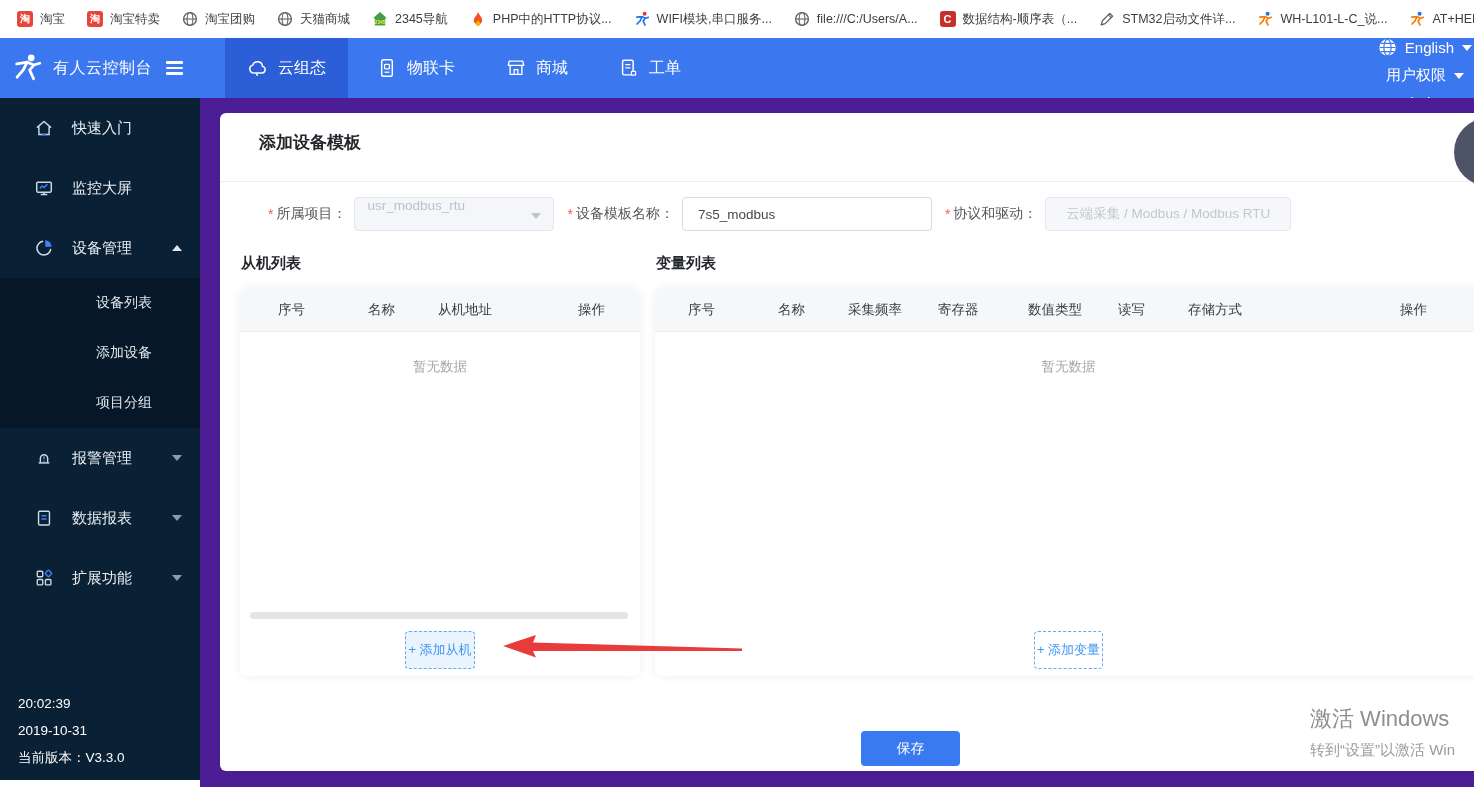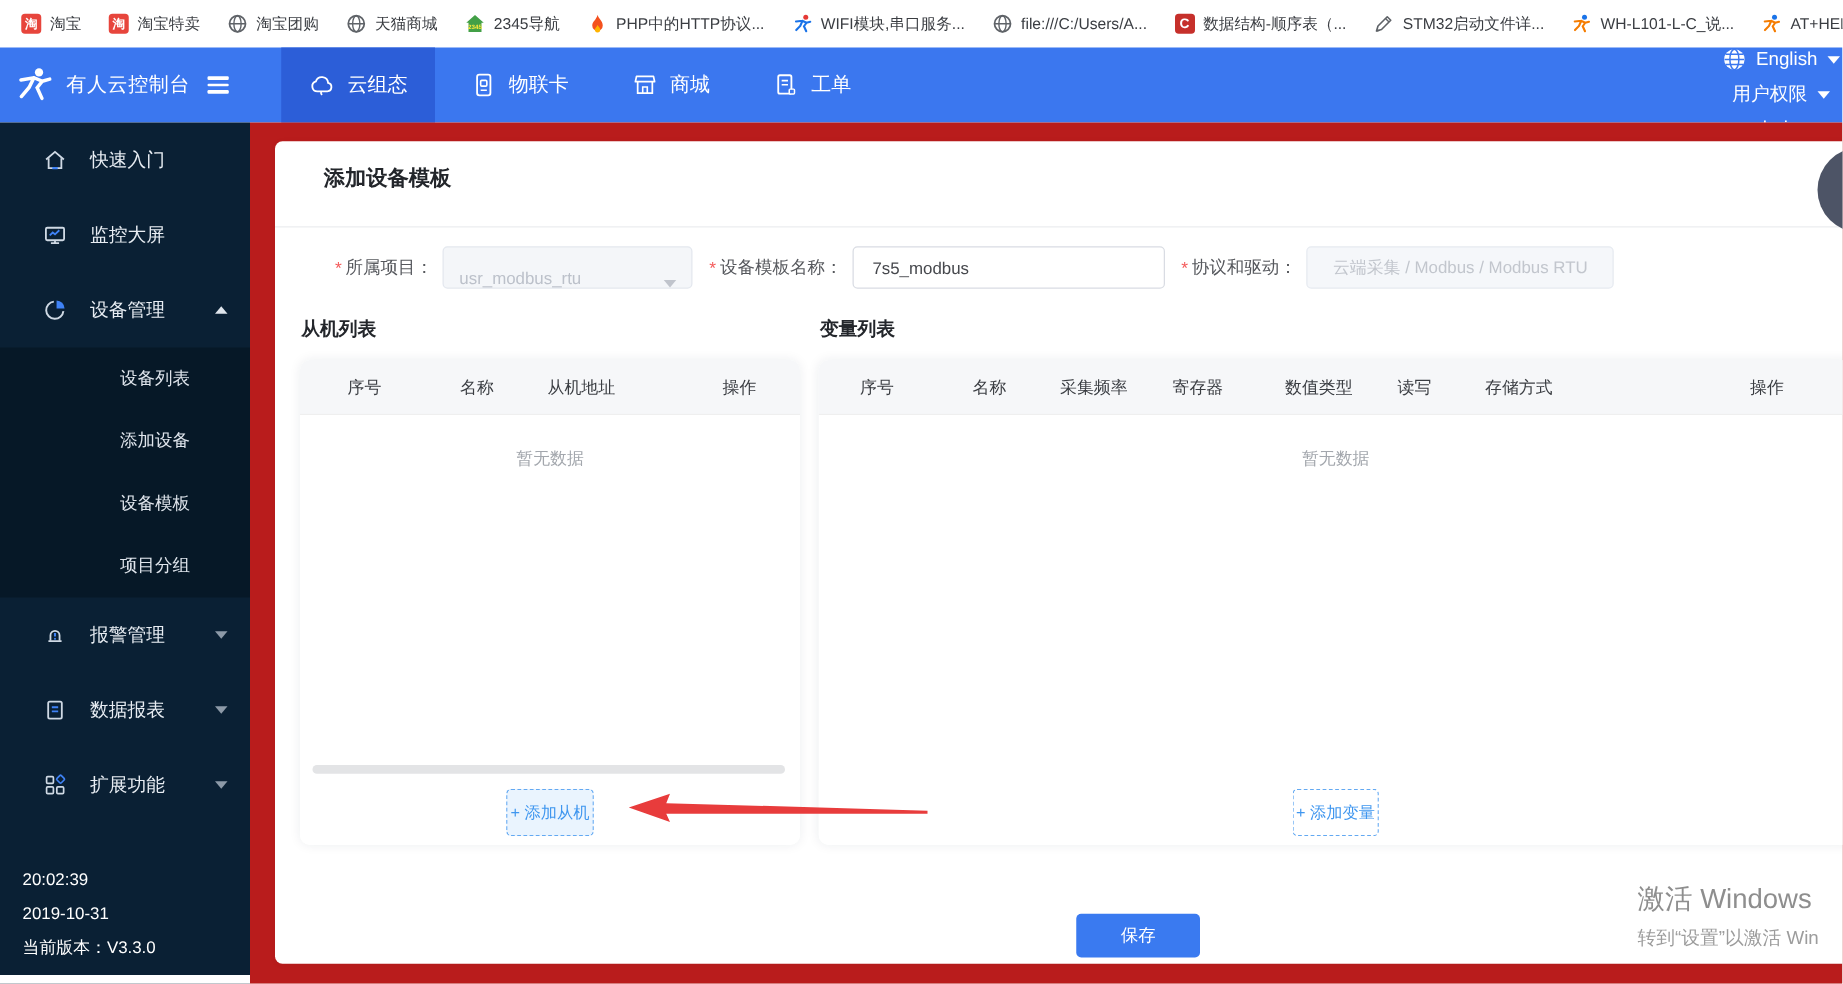--- a/index.html
+++ b/index.html
@@ -31,28 +31,28 @@
   .sidebar{position:absolute;left:0;top:98px;width:200px;bottom:0;background:#0a2034;color:#e8edf3;}
   .side-item{height:60px;display:flex;align-items:center;gap:18px;padding:0 18px 0 34px;font-size:15px;cursor:pointer;}
   .side-item .s-ic{width:20px;height:20px;flex:0 0 20px;}
   .tri-up{width:0;height:0;border-left:5px solid transparent;border-right:5px solid transparent;border-bottom:6px solid #dfe5ec;margin-left:auto;}
   .tri-down{width:0;height:0;border-left:5px solid transparent;border-right:5px solid transparent;border-top:6px solid #8d9aa8;margin-left:auto;}
   .submenu{background:#061827;}
   .sub-item{height:50px;display:flex;align-items:center;padding-left:96px;font-size:14px;color:#dfe5ec;cursor:pointer;}
   .side-footer{position:absolute;left:18px;bottom:16px;font-size:13.5px;line-height:27px;color:#fff;}
   .side-strip{position:absolute;left:0;bottom:0;width:200px;height:7px;background:#fff;}
   
-  .main{position:absolute;left:200px;top:98px;right:0;bottom:0;background:#b91c1c;overflow:hidden;}
+  .main{position:absolute;left:200px;top:98px;right:0;bottom:0;background:#4c1d95;overflow:hidden;}
   .card{position:absolute;left:20px;top:15px;right:-8px;bottom:16px;background:#fff;border-radius:6px;box-shadow:0 1px 5px rgba(0,0,0,.05);}
   .page-title{position:absolute;left:39px;top:18px;font-size:17px;font-weight:bold;color:#23262b;}
   .divider{position:absolute;left:0;right:0;top:68px;height:1px;background:#ecedf0;}
   .form-row{position:absolute;left:48px;top:84px;height:34px;display:flex;align-items:center;font-size:14px;color:#56585d;}
   .req{color:#f45c5c;margin-right:3px;}
   .f-label{white-space:nowrap;}
-  .sel{width:200px;height:34px;box-sizing:border-box;margin-left:8px;background:#f4f6f9;border:1px solid #e3e7ee;border-radius:4px;display:flex;align-items:flex-end;padding:0 12px;color:#bcc1ca;font-size:13.5px;}
+  .sel{width:200px;height:34px;box-sizing:border-box;margin-left:8px;background:#f4f6f9;border:1px solid #e3e7ee;border-radius:4px;display:flex;align-items:flex-start;padding:0 12px;color:#bcc1ca;font-size:13.5px;flex-direction:column;}
   .sel .sel-caret{margin-left:auto;width:0;height:0;border-left:5px solid transparent;border-right:5px solid transparent;border-top:6px solid #c0c4cc;}
   .txt-input{width:250px;height:34px;box-sizing:border-box;margin-left:8px;border:1px solid #d9dce3;border-radius:4px;padding:0 15px;font-size:13.5px;color:#46484d;font-family:inherit;outline:none;}
   .proto{height:34px;box-sizing:border-box;margin-left:8px;background:#f5f7fa;border:1px solid #e6eaf0;border-radius:4px;display:flex;align-items:center;padding:0 20px;color:#c2c6cd;font-size:13.5px;white-space:nowrap;}
   .gap1{margin-left:13px;}
   .panel-title{position:absolute;font-size:15px;font-weight:bold;color:#23262b;top:141px;}
   .panel{position:absolute;top:175px;height:388px;background:#fff;border-radius:8px;box-shadow:0 0 9px rgba(15,35,70,.08);}
   .panel.lp{left:20px;width:400px;}
   .panel.rp{left:435px;right:0;}
   .p-head{height:44px;background:#f6f7f9;border-radius:8px 8px 0 0;align-items:center;font-size:13.5px;color:#3a3d42;border-bottom:1px solid #efefef;}
   .lp-grid{display:grid;grid-template-columns:90px 70px 140px 1fr;padding-left:38px;box-sizing:border-box;}
@@ -286,23 +286,20 @@
     <span class="tri-up"></span>
   </div>
   <div class="submenu">
     <div class="sub-item">
         <span>设备列表</span>
       </div>
     <div class="sub-item">
         <span>添加设备</span>
       </div>
     <div class="sub-item">
-        <span>设备模板</span>
-      </div>
-    <div class="sub-item">
         <span>项目分组</span>
       </div>
   </div>
   <div class="side-item">
     <span class="s-ic">
       <svg width="20" height="20" viewBox="0 0 22 22">
           <path d="M7 16 v-4.6 a4 4 0 0 1 8 0 V16" fill="none" stroke="#cfd9e4" stroke-width="1.6"></path>
           <path d="M5.2 16.4 h11.6" stroke="#cfd9e4" stroke-width="1.6"></path>
           <path d="M11 9.2 v3.2" stroke="#3f82f5" stroke-width="1.8"></path>
           <circle cx="11" cy="14.4" r="0.9" fill="#3f82f5"></circle>

